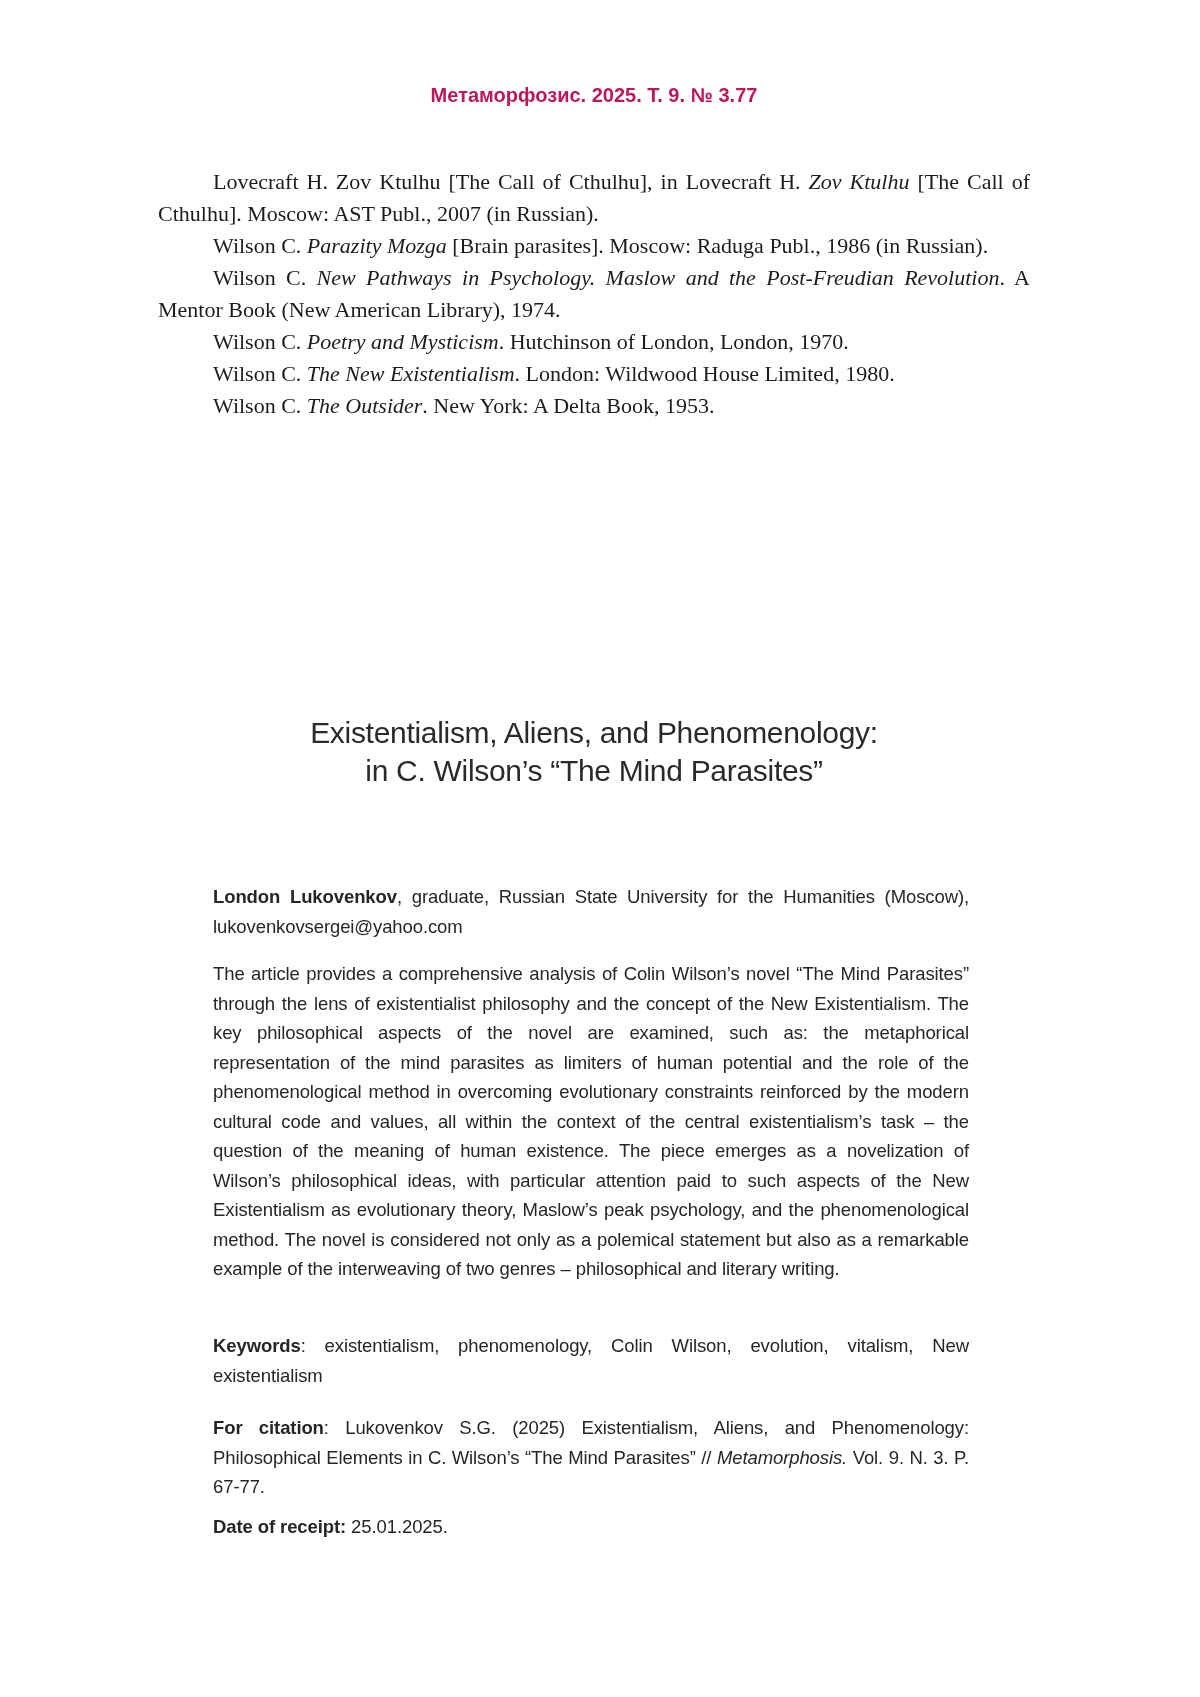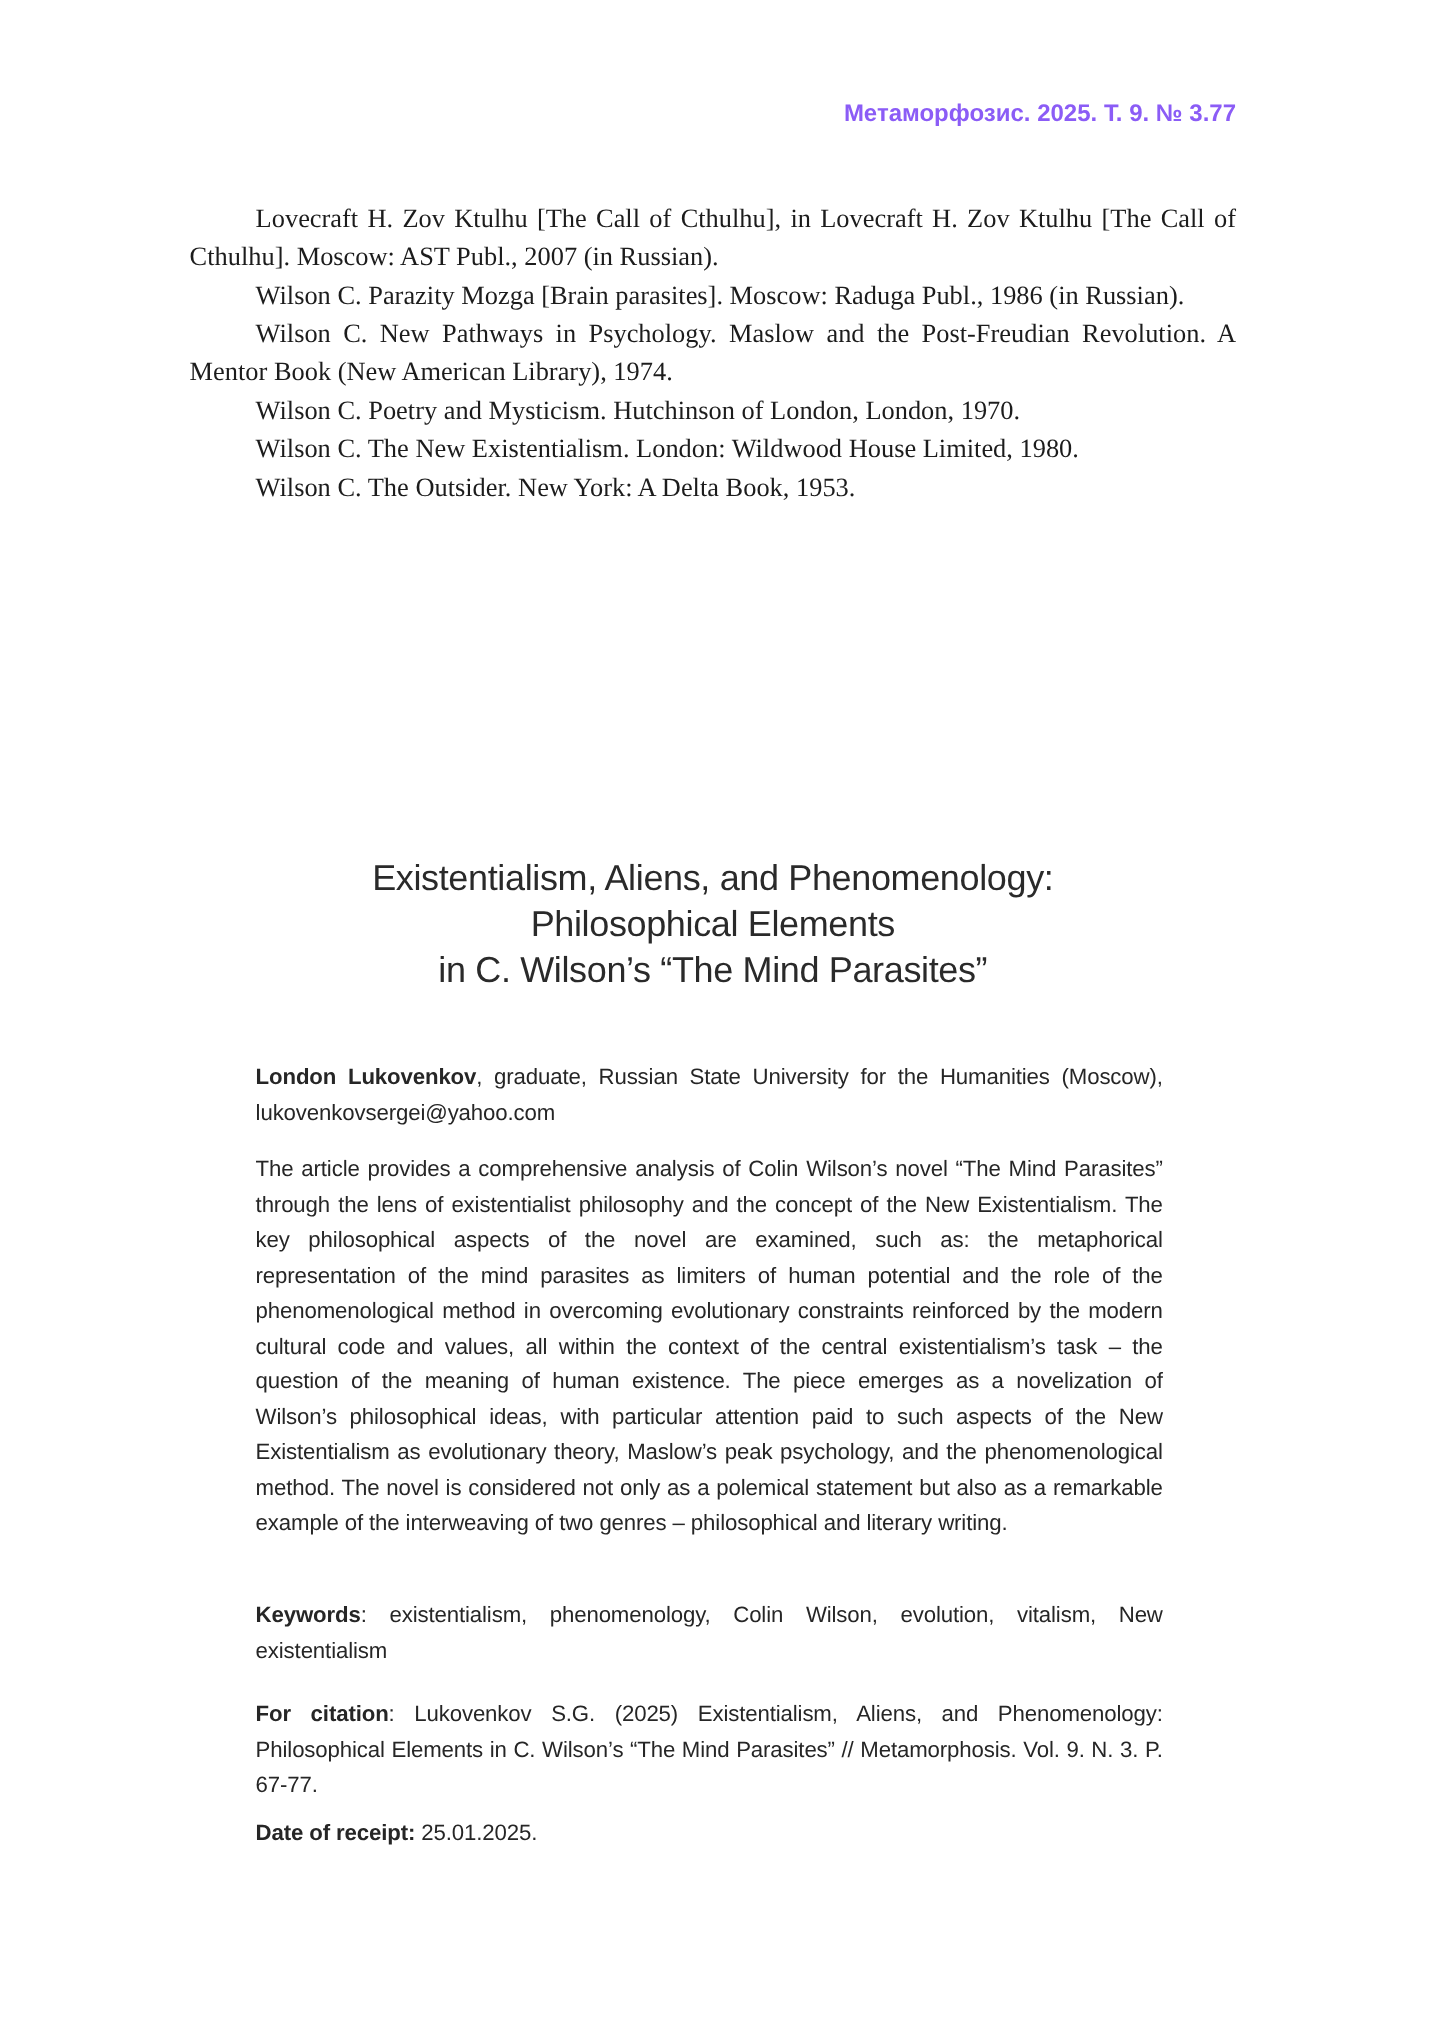--- a/index.html
+++ b/index.html
@@ -10,25 +10,25 @@
     margin: 0 auto;
     background: #ffffff;
     font-family: "Liberation Sans", sans-serif;
     color: #262626;
     overflow: hidden;
   }
   .page-header {
     position: absolute;
     top: 84px; left: 158px; width: 872px;
     display: flex;
-    justify-content: flex-end;
+    justify-content: center;
     align-items: baseline;
     font-weight: bold;
     font-size: 20px;
-    color: #8b5cf6;
+    color: #be185d;
   }
   .references {
     position: absolute;
     top: 166px; left: 158px; width: 872px;
     font-family: "Liberation Serif", serif;
     font-size: 22px;
     line-height: 32px;
     color: #1c1c1c;
   }
   .reference-entry {
@@ -57,21 +57,21 @@
     letter-spacing: -0.1px;
     text-align: justify;
     color: #262626;
   }
   .author-info   { top: 882px; }
   .abstract-text { top: 959px; }
   .keywords-line { top: 1331px; }
   .citation-line { top: 1413px; }
   .receipt-line  { top: 1512px; }
   .seg-b { font-weight: bold; }
-  .seg-i { }
+  .seg-i { font-style: italic; }
 </style>
 </head>
 <body>
 
 <div class="page">
 
   <header class="page-header">
     <span>Метаморфозис. 2025. Т. 9. № 3.</span>
     <span>77</span>
   </header>
@@ -80,21 +80,20 @@
     <p class="reference-entry"><span>Lovecraft H. Zov Ktulhu [The Call of Cthulhu], in Lovecraft H. </span><span class="seg-i">Zov Ktulhu</span><span> [The Call of Cthulhu]. Moscow: AST Publ., 2007 (in Russian).</span></p>
     <p class="reference-entry"><span>Wilson C. </span><span class="seg-i">Parazity Mozga</span><span> [Brain parasites]. Moscow: Raduga Publ., 1986 (in Russian).</span></p>
     <p class="reference-entry"><span>Wilson C. </span><span class="seg-i">New Pathways in Psychology. Maslow and the Post-Freudian Revolution</span><span>. A Mentor Book (New American Library), 1974.</span></p>
     <p class="reference-entry"><span>Wilson C. </span><span class="seg-i">Poetry and Mysticism</span><span>. Hutchinson of London, London, 1970.</span></p>
     <p class="reference-entry"><span>Wilson C. </span><span class="seg-i">The New Existentialism</span><span>. London: Wildwood House Limited, 1980.</span></p>
     <p class="reference-entry"><span>Wilson C. </span><span class="seg-i">The Outsider</span><span>. New York: A Delta Book, 1953.</span></p>
   </section>
 
   <h1 class="article-title">
     <span class="title-line">Existentialism, Aliens, and Phenomenology:</span>
-    <span class="title-line">Philosophical Elements</span>
     <span class="title-line">in C. Wilson’s “The Mind Parasites”</span>
   </h1>
 
   <p class="meta-block author-info"><span class="seg-b">London Lukovenkov</span><span>, graduate, Russian State University for the Humanities (Moscow), lukovenkovsergei@yahoo.com</span></p>
 
   <p class="meta-block abstract-text">The article provides a comprehensive analysis of Colin Wilson’s novel “The Mind Parasites” through the lens of existentialist philosophy and the concept of the New Existentialism. The key philosophical aspects of the novel are examined, such as: the metaphorical representation of the mind parasites as limiters of human potential and the role of the phenomenological method in overcoming evolutionary constraints reinforced by the modern cultural code and values, all within the context of the central existentialism’s task – the question of the meaning of human existence. The piece emerges as a novelization of Wilson’s philosophical ideas, with particular attention paid to such aspects of the New Existentialism as evolutionary theory, Maslow’s peak psychology, and the phenomenological method. The novel is considered not only as a polemical statement but also as a remarkable example of the interweaving of two genres – philosophical and literary writing.</p>
 
   <p class="meta-block keywords-line"><span class="seg-b">Keywords</span><span>: existentialism, phenomenology, Colin Wilson, evolution, vitalism, New existentialism</span></p>
 
   <p class="meta-block citation-line"><span class="seg-b">For citation</span><span>: Lukovenkov S.G. (2025) Existentialism, Aliens, and Phenomenology: Philosophical Elements in C. Wilson’s “The Mind Parasites” // </span><span class="seg-i">Metamorphosis.</span><span> Vol. 9. N. 3. P. 67-77.</span></p>

